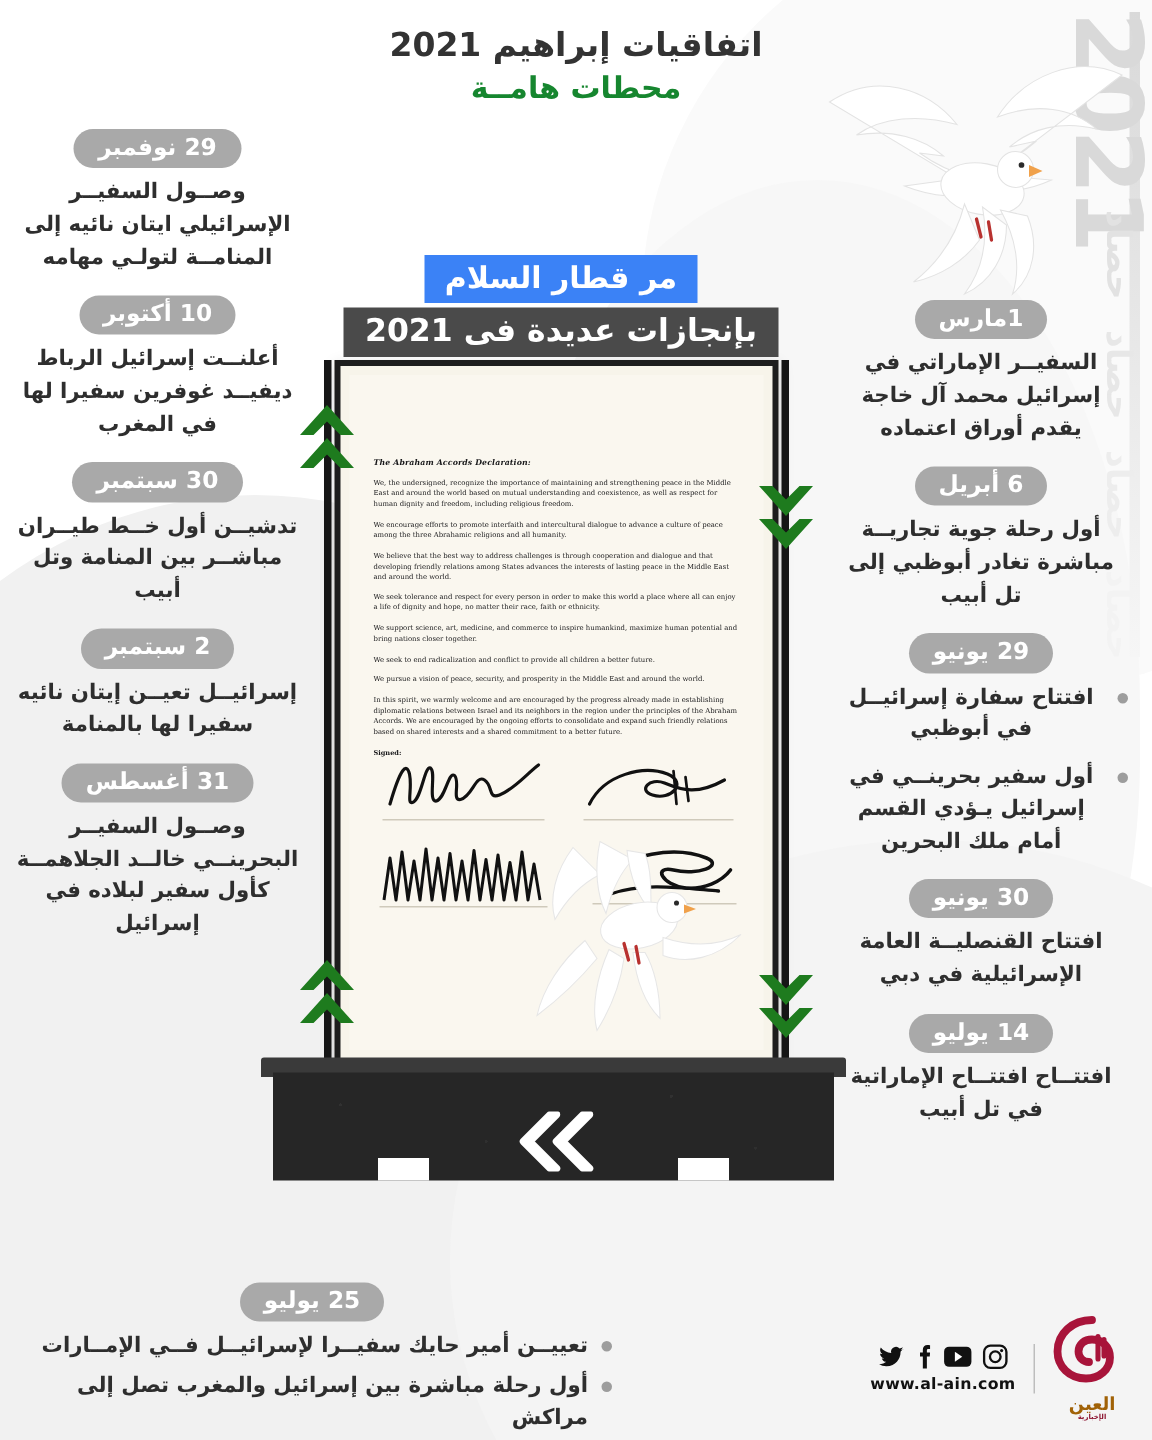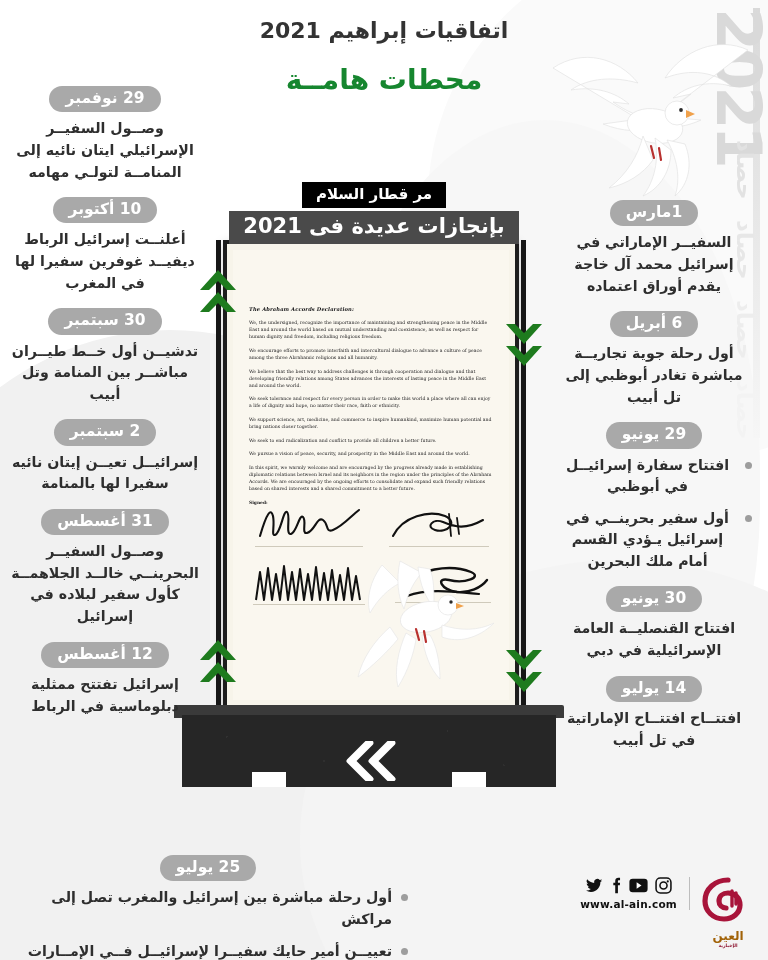--- a/index.html
+++ b/index.html
@@ -81,23 +81,23 @@
     position: absolute; top: 18px; left: 0; width: 768px;
     text-align: center;
     z-index: 30;
   }
   .title-main {
     font-size: 22px; font-weight: 700; color: #333333;
     letter-spacing: -0.5px; line-height: 1.18;
     direction: rtl;
   }
   .title-sub {
-    font-size: 28px; font-weight: 700; color: #16862f;
+    font-size: 20px; font-weight: 700; color: #16862f;
     letter-spacing: 0px; line-height: 1.2;
-    margin-top: 19px; direction: rtl;
+    margin-top: 2px; direction: rtl;
   }
 
   
   .dove { position: absolute; z-index: 22; pointer-events: none; }
   .dove-top { right: 10px; top: 28px; width: 215px; height: 185px; }
   .dove-mid { left: 330px; top: 555px; width: 175px; height: 145px; }
 
   
   .stand { position: absolute; left: 196px; top: 240px; width: 350px; z-index: 20; }
   .frame {
@@ -217,34 +217,33 @@
     background: #9d9d9d;
   }
 
   
   .ribbon-wrap {
     position: absolute; left: 214px; top: 170px; width: 320px; z-index: 29;
     text-align: center; direction: rtl;
   }
   .ribbon {
     display: inline-block;
-    background: #000000;
+    background: #3b82f6;
     color: #ffffff;
-    font-size: 15px; font-weight: 700;
+    font-size: 20px; font-weight: 700;
     padding: 3px 14px 5px 14px;
     line-height: 1.2;
     white-space: nowrap;
-    margin-top: 12px;
   }
   .ribbon-2 { background: #4a4a4a; font-size: 21px; margin-top: 3px; }
 
   
   .footer {
     position: absolute; right: 14px; bottom: 12px;
-    display: flex; align-items: flex-start; gap: 12px; z-index: 32;
+    display: flex; align-items: center; gap: 12px; z-index: 32;
     direction: ltr;
   }
   .social-block { text-align: center; padding-right: 12px; border-right: 1px solid #bdbdbd; }
   .social-icons { display: flex; gap: 7px; align-items: center; justify-content: center; }
   .site-url {
     margin-top: 4px; font-size: 10.5px; font-weight: 700; color: #111111;
     letter-spacing: 0.2px;
   }
   .logo-block { text-align: center; }
   .logo-name { margin-top: 2px; font-size: 12px; font-weight: 700; color: #a16207; direction: rtl; }
@@ -406,24 +405,20 @@
     <div class="entry">
       <span class="badge">2 سبتمبر</span>
       <div class="etext">إسرائيــل تعيــن إيتان نائيه سفيرا لها بالمنامة</div>
     </div>
 
     <div class="entry">
       <span class="badge">31 أغسطس</span>
       <div class="etext">وصــول السفيــر البحرينــي خالــد الجلاهمــة كأول سفير لبلاده في إسرائيل</div>
     </div>
 
-    <div class="entry">
-      <span class="badge">12 أغسطس</span>
-      <div class="etext">إسرائيل تفتتح ممثلية دبلوماسية في الرباط</div>
-    </div>
   </div>
 
   <div class="col col-right" style="top: 200px;">
 
     <div class="entry">
       <span class="badge">1مارس</span>
       <div class="etext">السفيــر الإماراتي في إسرائيل محمد آل خاجة يقدم أوراق اعتماده</div>
     </div>
 
     <div class="entry">
@@ -446,22 +441,22 @@
 
     <div class="entry">
       <span class="badge">14 يوليو</span>
       <div class="etext">افتتــاح افتتــاح الإماراتية في تل أبيب</div>
     </div>
   </div>
 
   <div class="col" style="left: 8px; top: 855px; width: 400px; text-align: center;">
     <span class="badge">25 يوليو</span>
     <ul class="bullets">
+      <li style="text-align:right; padding-right:16px; margin-bottom:5px;">تعييــن أمير حايك سفيــرا لإسرائيــل فــي الإمــارات</li>
       <li style="text-align:right; padding-right:16px;">أول رحلة مباشرة بين إسرائيل والمغرب تصل إلى مراكش</li>
-      <li style="text-align:right; padding-right:16px; margin-bottom:5px;">تعييــن أمير حايك سفيــرا لإسرائيــل فــي الإمــارات</li>
     </ul>
   </div>
 
   <div class="footer">
     <div class="social-block">
       <div class="social-icons">
         <svg width="19" height="17" viewBox="0 0 24 24">
           <path fill="#111" d="M23 4.9c-.8.4-1.7.6-2.6.8 1-.6 1.7-1.5 2-2.6-.9.5-1.9.9-3 1.1a4.6 4.6 0 0 0-7.9 4.2C7.7 8.2 4.1 6.3 1.7 3.3A4.6 4.6 0 0 0 3.1 9.5c-.8 0-1.5-.2-2.1-.5 0 2.2 1.6 4.1 3.7 4.5-.7.2-1.4.2-2.1.1.6 1.8 2.3 3.2 4.3 3.2A9.3 9.3 0 0 1 0 19.1 13 13 0 0 0 7.1 21c8.5 0 13.2-7.1 13.2-13.2v-.6c.9-.7 1.7-1.5 2.3-2.4z"></path>
         </svg>
         <svg width="11" height="17" viewBox="0 0 12 24">

